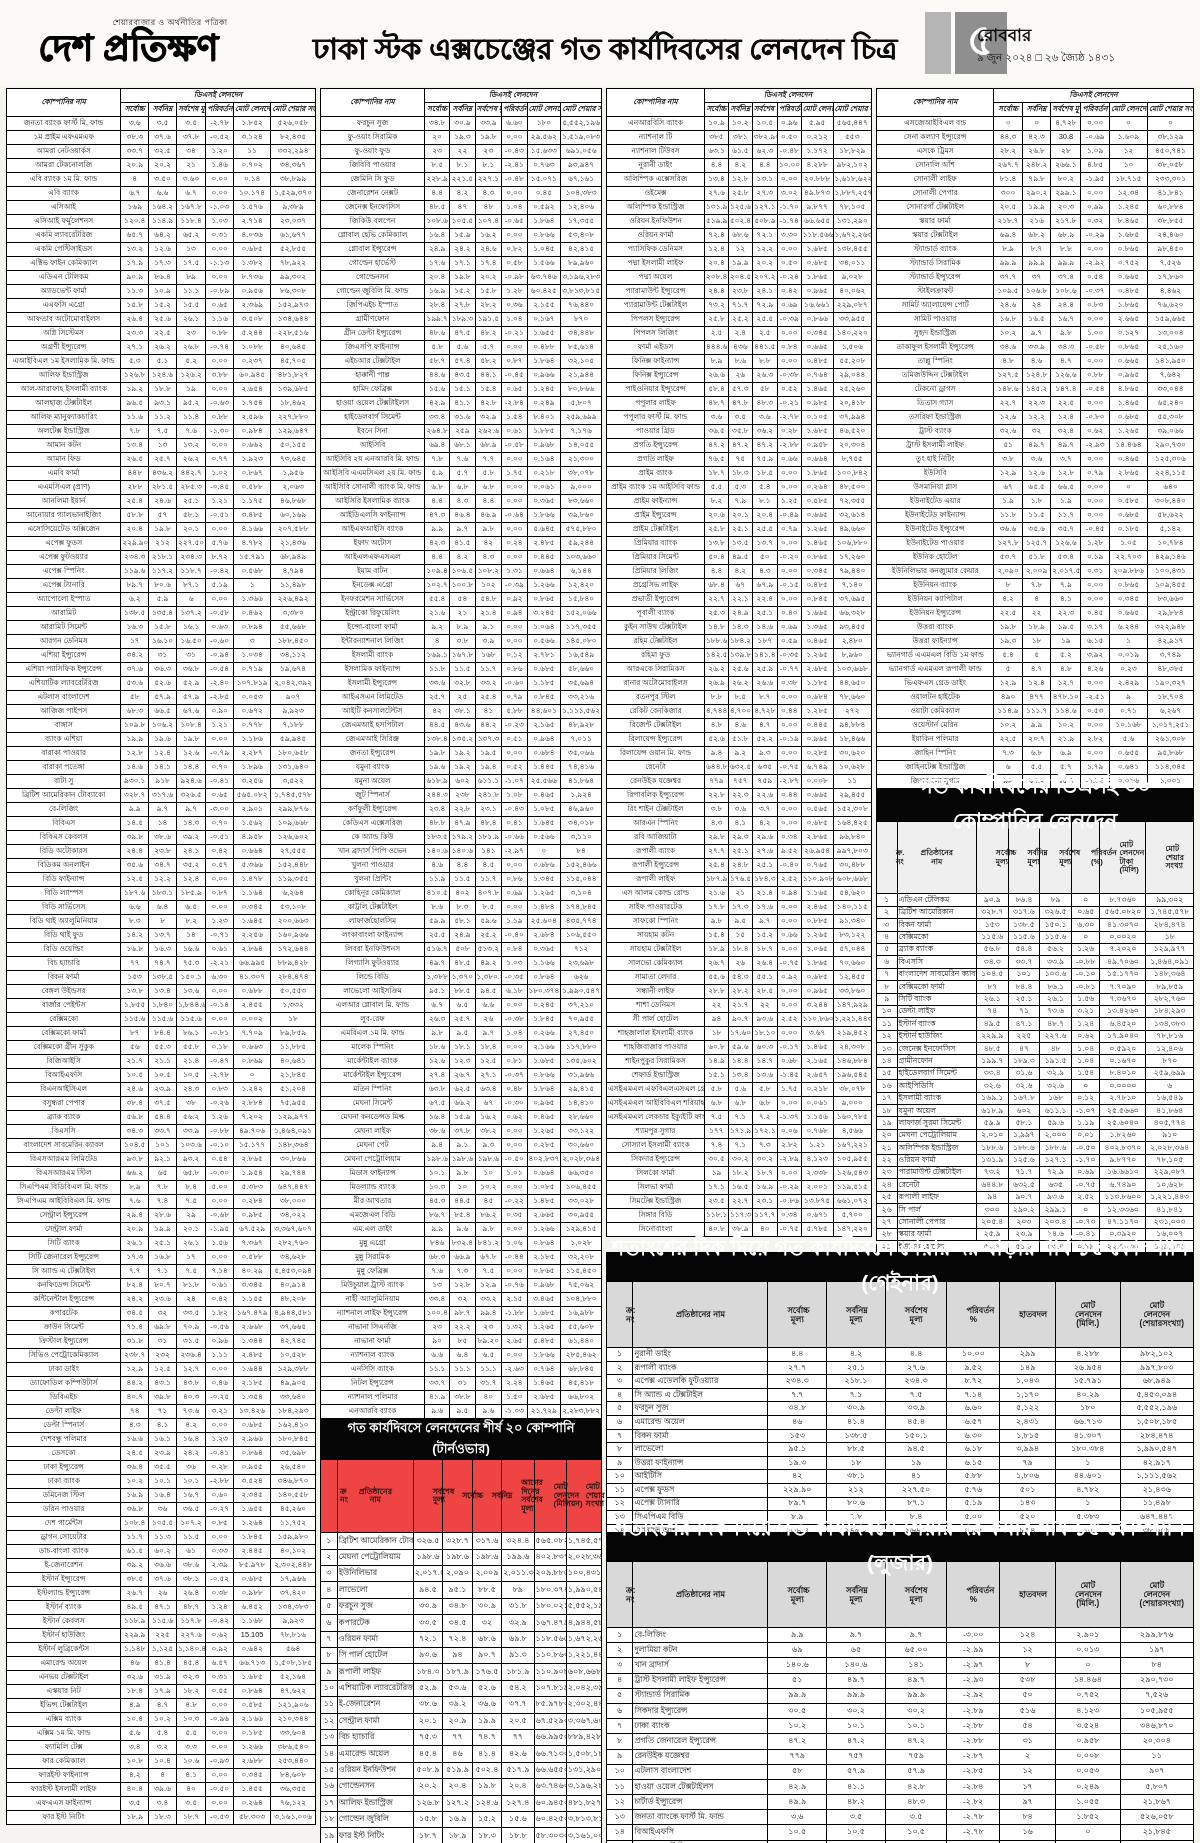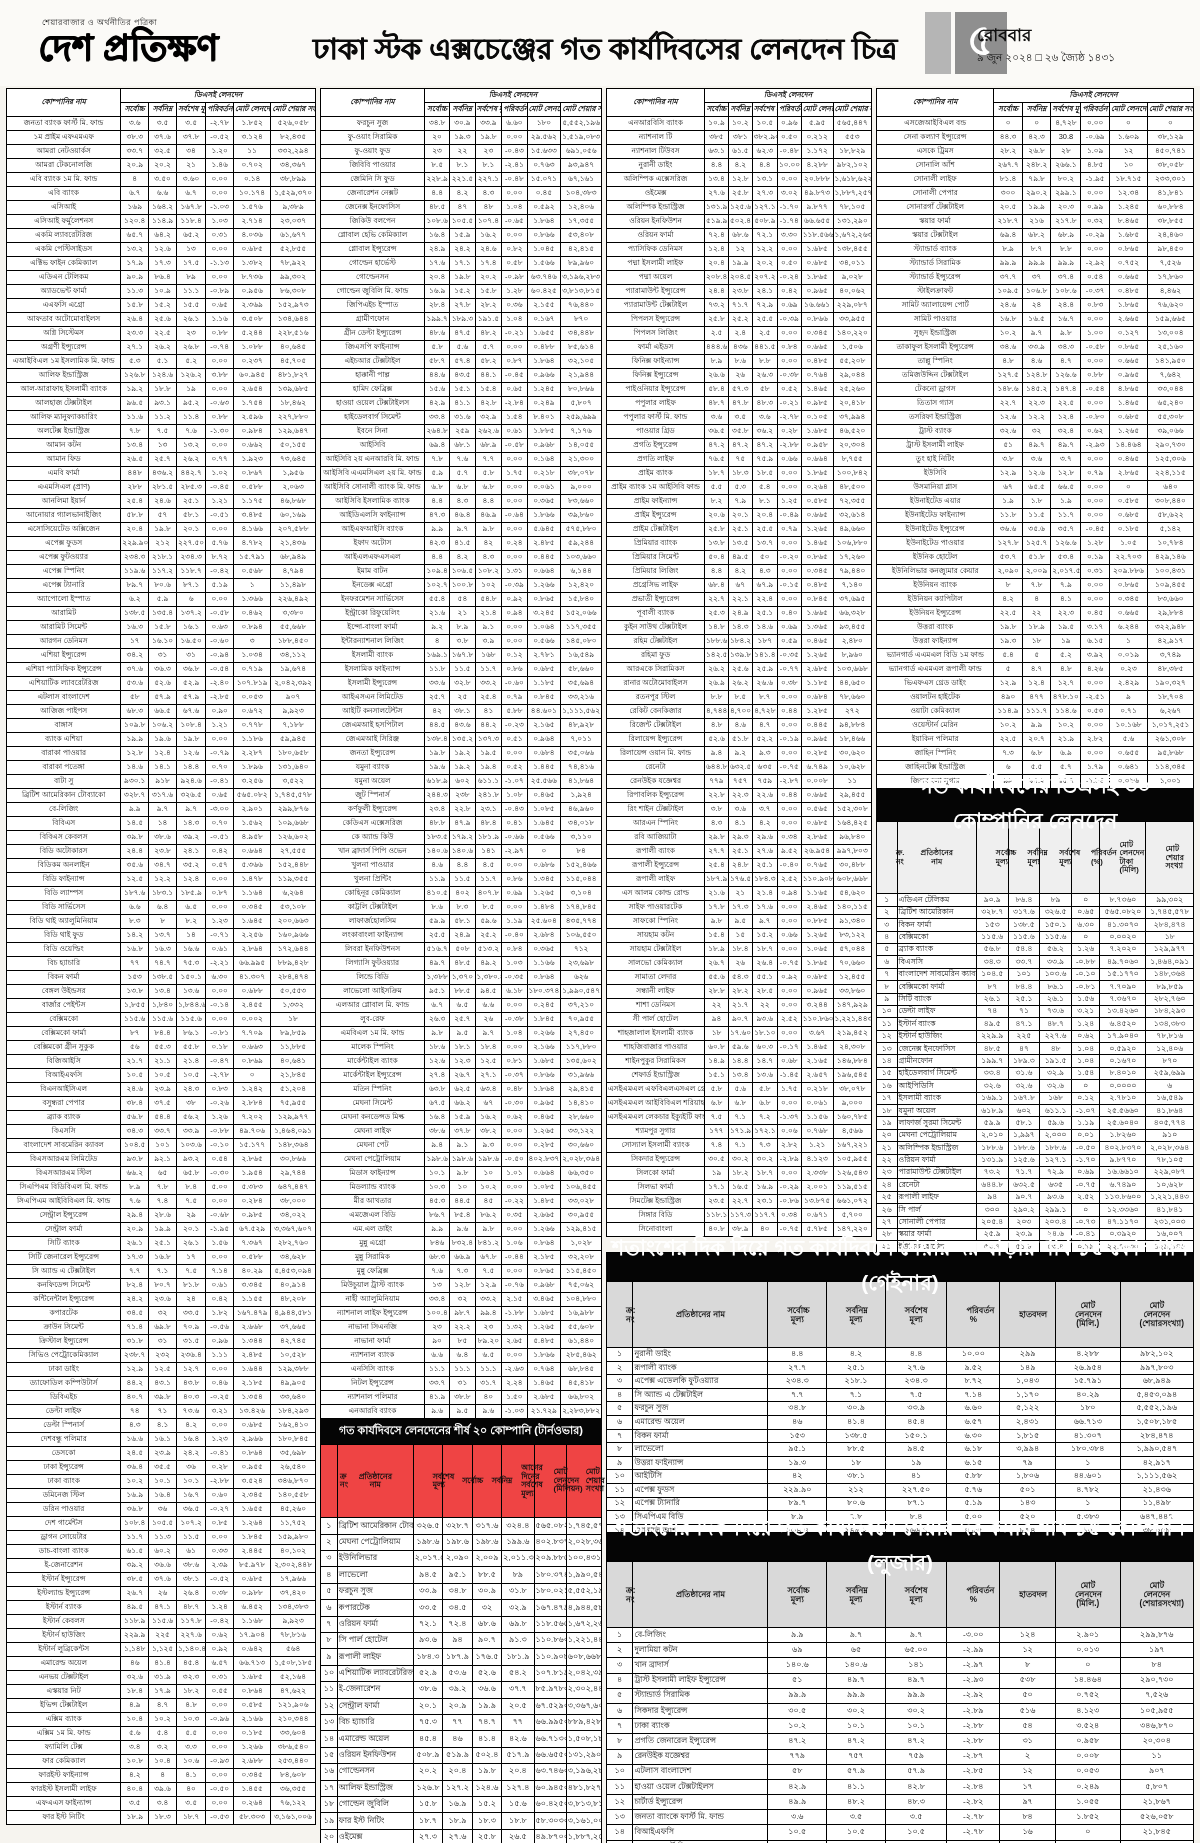--- a/index.html
+++ b/index.html
@@ -1,21 +1,21 @@
 <!DOCTYPE html>
 <html lang="bn"><head>
 <meta charset="utf-8">
 <style>
   html,body{margin:0;padding:0;}
   body{width:1200px;height:1843px;position:relative;background:#f6f4ef;color:#111;
        font-family:"Liberation Sans","DejaVu Sans",sans-serif;}
   
   #masthead{position:absolute;left:0;top:0;width:1200px;height:86px;background:#fbfaf7;}
   #logo-block{position:absolute;left:38px;top:16px;width:260px;}
-  #logo-tagline{font-size:8px;letter-spacing:.5px;color:#222;margin-left:4px;}
+  #logo-tagline{font-size:8px;letter-spacing:.5px;color:#222;margin-left:4px;text-align:center;}
   #logo-text{font-size:36px;font-weight:bold;color:#000;line-height:1.05;
              text-shadow:1px 0 #000, 0 1px #000;}
   #main-title{position:absolute;left:300px;top:26px;width:610px;text-align:center;
               font-size:29px;font-weight:bold;color:#0b0b0b;text-shadow:.5px 0 #000;}
   #page-no-wrap{position:absolute;left:925px;top:12px;height:62px;display:flex;gap:4px;}
   .pn-box1{width:26px;height:62px;background:#b5b5b5;}
   .pn-box2{width:52px;height:62px;background:#8f8f8f;color:#fff;font-size:44px;font-weight:bold;
            display:flex;align-items:center;justify-content:center;font-family:"DejaVu Serif",serif;}
   #date-block{position:absolute;left:977px;top:22px;width:180px;}
   #day-name{font-size:17px;font-weight:bold;}
@@ -43,21 +43,21 @@
   .sec-table td{border:1px solid #000;padding:0 1px;text-align:center;font-size:8px;
       line-height:1.1;overflow:hidden;white-space:nowrap;}
   .sec-table td.nm{text-align:left;}
   .note{border:1px solid #000;border-top:none;background:#fff;font-size:8.5px;
         text-align:center;padding:2px 0;}
   
   #dse30 .bar{height:32px;font-size:21px;}
   #dse30 td{height:11.4px;font-size:7.6px;}
   #dse30 th{font-size:7.6px;background:#efefef;}
   
-  #turnover .bar{height:25px;font-size:11px;}
+  #turnover .bar{height:40px;font-size:13px;}
   #turnover td{height:15.4px;}
   #turnover th{font-size:7.8px;background:#ef4444;}
   
   .overlay{position:absolute;width:588px;background:#f9a8d4;}
   #gainer{left:606px;top:1252px;}
   #loser{left:606px;top:1532px;}
   #gainer .bar,#loser .bar{height:27px;font-size:21px;border:1px solid #000;}
   #gainer td{height:12.6px;}
   #loser td{height:14.2px;}
 </style>
@@ -1078,21 +1078,21 @@
             <td>-০.৪২</td>
             <td>১.১৬৮</td>
             <td>৯,৯২৩</td>
           </tr>
           <tr>
             <td class="nm">ইস্টার্ন হাউজিং</td>
             <td>২২৯.৯</td>
             <td>২২৫</td>
             <td>২২৭.৬</td>
             <td>০.৬২</td>
-            <td>১৭.৯০৪</td>
+            <td>15.105</td>
             <td>৭৮,৮১৬</td>
           </tr>
           <tr>
             <td class="nm">ইস্টার্ন লুব্রিকেন্টস</td>
             <td>১,১৪৮</td>
             <td>১,১২৫</td>
             <td>১,১৪০.৪</td>
             <td>০.৯২</td>
             <td>০.৬৪২</td>
             <td>৫৬৪</td>

